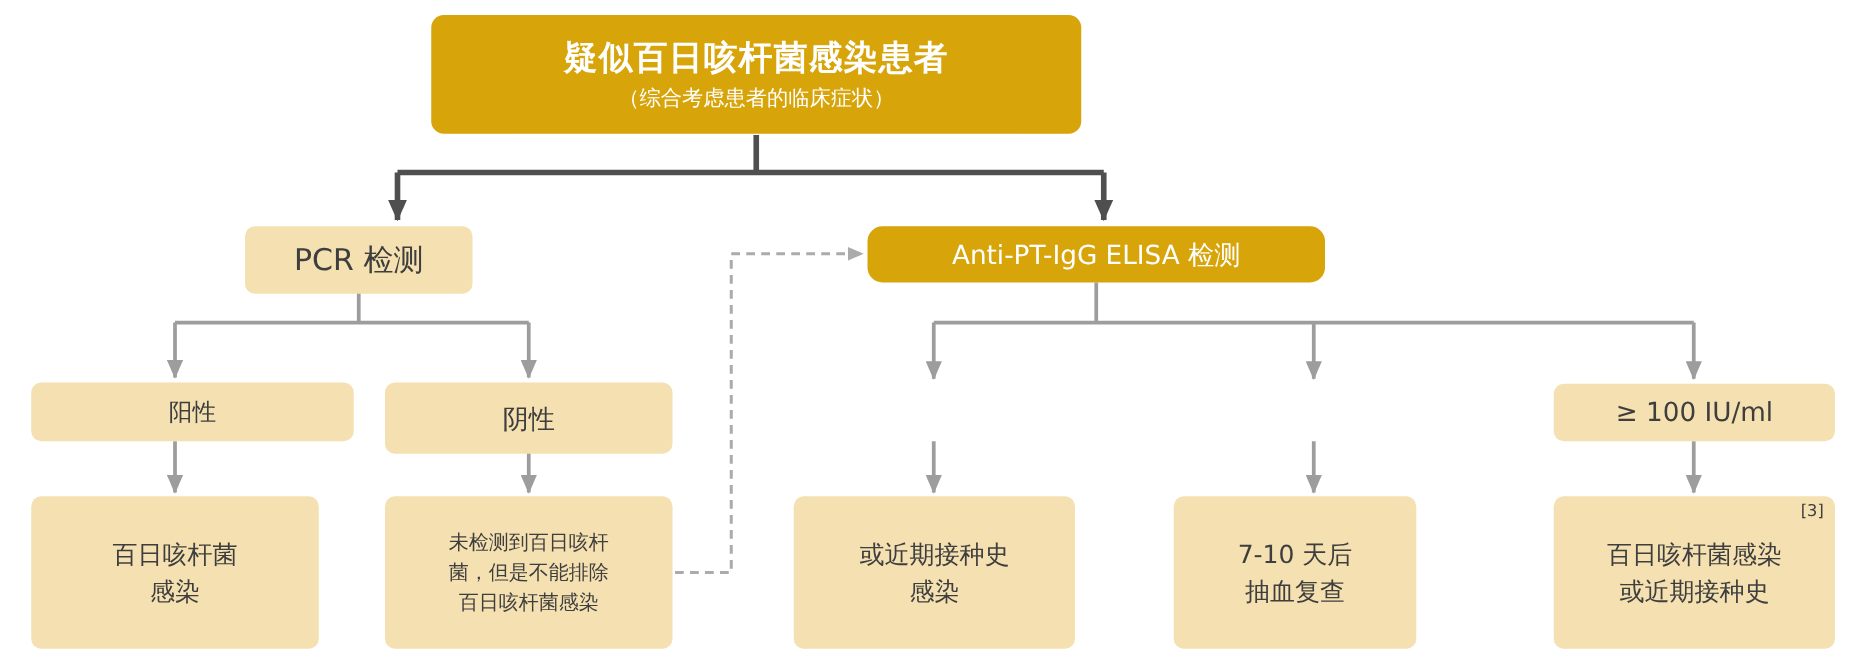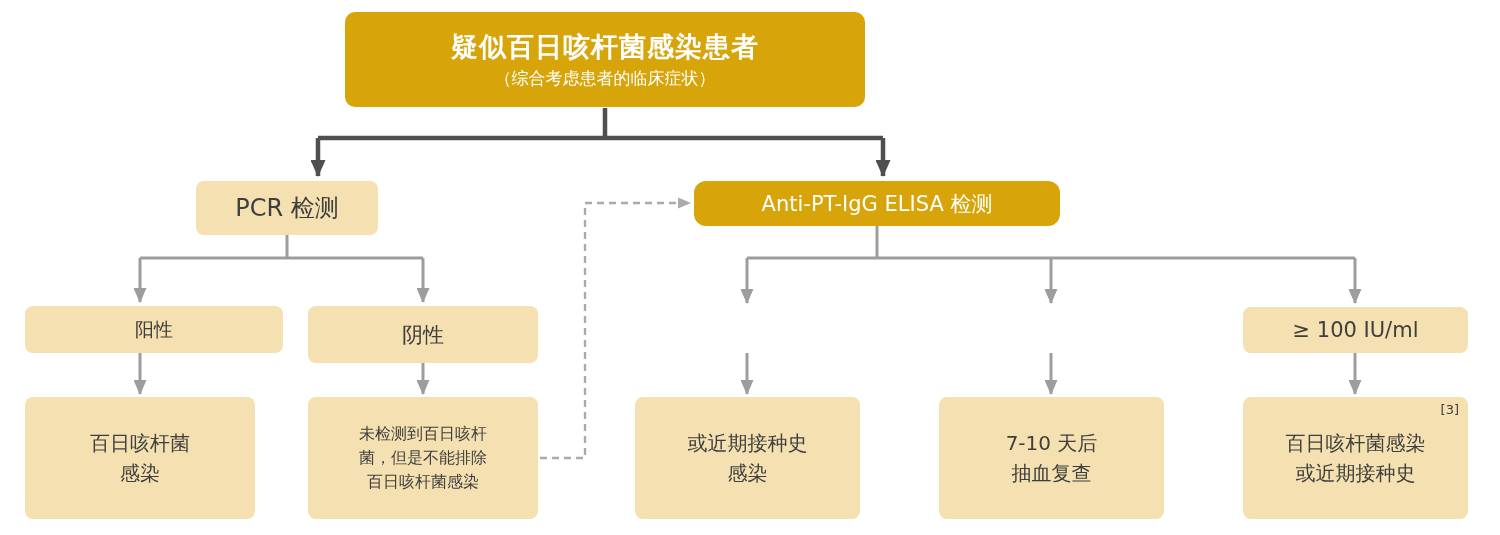--- a/index.html
+++ b/index.html
@@ -60,21 +60,21 @@
 
   .pos   { left: 25px;   top: 306px; width: 258px; height: 47px; font-size: 19px; }
   .neg   { left: 308px;  top: 306px; width: 230px; height: 57px; font-size: 21px; }
   .low   { left: 635px;  top: 307px; width: 225px; height: 46px; font-size: 21px; }
   .mid   { left: 939px;  top: 307px; width: 225px; height: 46px; font-size: 21px; }
   .high  { left: 1243px; top: 307px; width: 225px; height: 46px; font-size: 21px; }
 
   .resA  { left: 25px;   top: 397px; width: 230px; height: 122px; font-size: 20px; }
   .resB  { left: 308px;  top: 397px; width: 230px; height: 122px; font-size: 16px; }
   .resC  { left: 635px;  top: 397px; width: 225px; height: 122px; font-size: 20px; }
-  .resD  { left: 939px;  top: 397px; width: 225px; height: 122px; font-size: 20px; }
+  .resD  { left: 939px;  top: 397px; width: 194px; height: 122px; font-size: 20px; }
   .resE  { left: 1243px; top: 397px; width: 225px; height: 122px; font-size: 20px; }
 
   .ref-sup {
     position: absolute;
     top: 5px;
     right: 9px;
     font-size: 13px;
     color: var(--text-dark, #3E3E3E);
   }
 </style>

